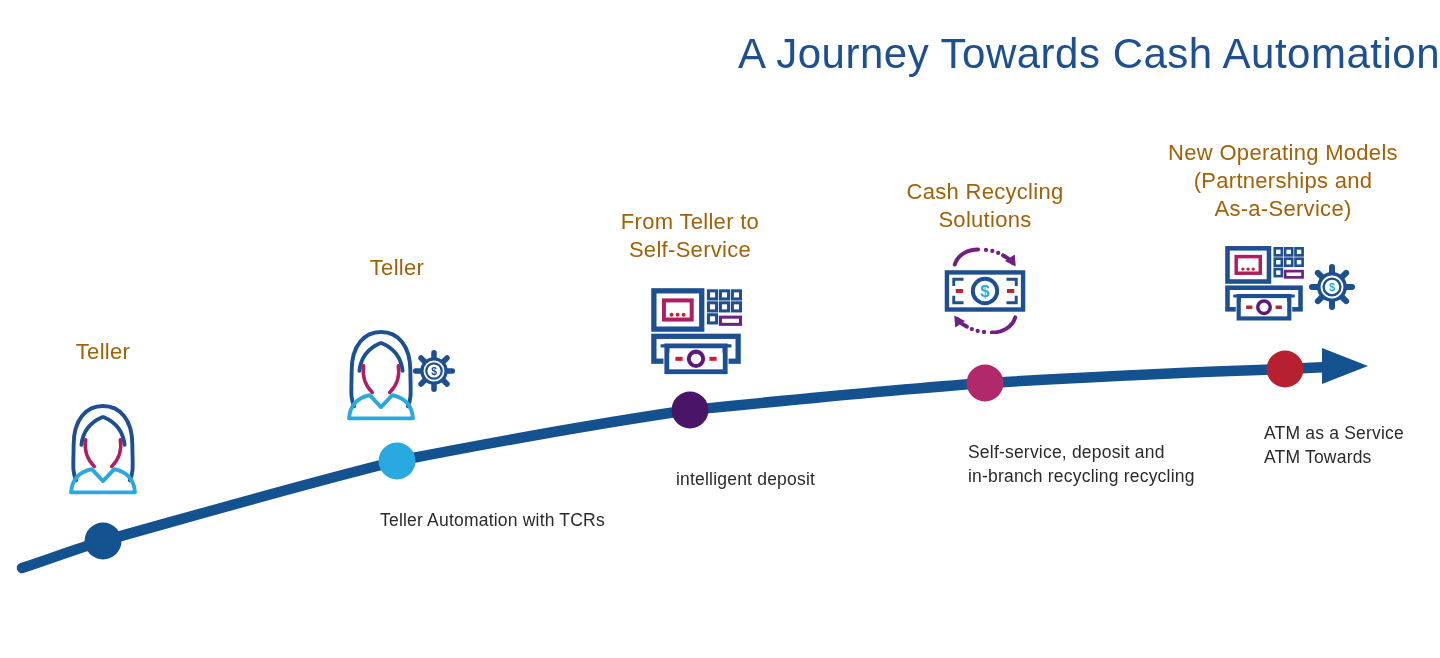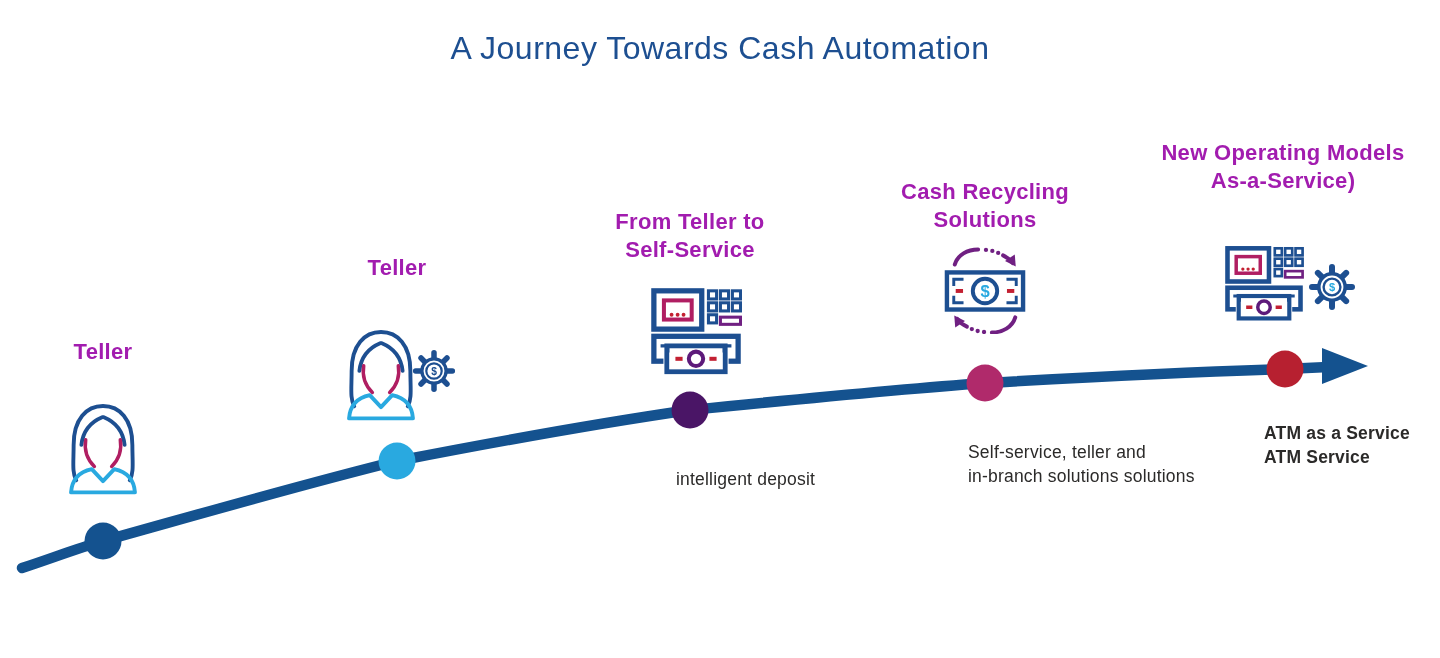--- a/index.html
+++ b/index.html
@@ -1,43 +1,43 @@
 <!DOCTYPE html>
 <html><head>
 <meta charset="utf-8">
 <style>
   html,body{margin:0;padding:0;background:#ffffff;}
   .canvas{
     position:relative;width:1440px;height:658px;background:#ffffff;overflow:hidden;
     font-family:"Liberation Sans", sans-serif;
   }
   .title{
-    position:absolute;left:0;top:30px;width:1440px;text-align:center;
-    font-size:32px;font-weight:400;letter-spacing:.5px;color:#1d4f91;margin:0;
+    position:absolute;left:0;top:30px;width:1440px;text-align:right;
+    font-size:42px;font-weight:400;letter-spacing:.5px;color:#1d4f91;margin:0;
   }
   .curve-svg{position:absolute;left:0;top:0;}
   .label{
-    position:absolute;text-align:center;color:#a21caf;
-    font-size:22px;line-height:1.28;letter-spacing:.3px;font-weight:700;
+    position:absolute;text-align:center;color:#a16207;
+    font-size:22px;line-height:1.28;letter-spacing:.3px;font-weight:400;
   }
   .label span{display:block;}
   .label-1{left:3px;top:338px;width:200px;}
   .label-2{left:297px;top:254px;width:200px;}
   .label-3{left:590px;top:208px;width:200px;}
   .label-4{left:885px;top:178px;width:200px;}
   .label-5{left:1148px;top:139px;width:270px;}
   .desc{
     position:absolute;color:#2b2a29;font-size:17.5px;line-height:1.38;
     letter-spacing:.2px;text-align:left;
   }
   .desc span{display:block;}
   .desc-2{left:380px;top:508px;}
   .desc-3{left:676px;top:467px;}
   .desc-4{left:968px;top:440px;}
-  .desc-5{left:1264px;top:421px;font-weight:bold;}
+  .desc-5{left:1264px;top:421px;}
   .icon{position:absolute;}
   .icon-1{left:64px;top:400px;}
   .icon-2{left:342px;top:326px;width:114px;height:100px;}
   .icon-2 .gear{position:absolute;left:70px;top:23px;}
   .icon-2 .woman{position:absolute;left:0;top:0;}
   .icon-3{left:650px;top:287px;}
   .icon-4{left:944px;top:246px;}
   .icon-5{left:1224px;top:245px;width:136px;height:82px;}
   .icon-5 .atm{position:absolute;left:0;top:0;}
   .icon-5 .gear{position:absolute;left:84px;top:18px;}
@@ -68,20 +68,21 @@
   <div class="label label-4">
     <span>Cash Recycling</span>
     <span>Solutions</span>
   </div>
   <div class="label label-3">
     <span>From Teller to</span>
     <span>Self-Service</span>
   </div>
   <div class="label label-5">
     <span>New Operating Models</span>
+    <span>(Partnerships and</span>
     <span>As-a-Service)</span>
   </div>
 
   <div class="icon icon-1">
     <svg width="78" height="95" viewBox="0 0 90 110">
       <g fill="none" stroke-linecap="round" stroke-linejoin="round">
         <path stroke="#1d4f91" stroke-width="4.5" d="M 14 93 C 9 84 11 72 11 52 C 11 22 26 7 45 7 C 64 7 79 22 79 52 C 79 72 81 84 76 93"></path>
         <path stroke="#1d4f91" stroke-width="4.5" d="M 20 52 C 22 34 32 25 44 20"></path>
         <path stroke="#1d4f91" stroke-width="4.5" d="M 70 52 C 68 34 58 25 46 20"></path>
         <path stroke="#b01e62" stroke-width="4" d="M 25 46 C 23 58 26 68 35 77"></path>
@@ -208,25 +209,28 @@
         <line x1="30" y1="5" x2="30" y2="13" stroke-width="7.5" transform="rotate(225 30 30)"></line>
         <line x1="30" y1="5" x2="30" y2="13" stroke-width="7.5" transform="rotate(270 30 30)"></line>
         <line x1="30" y1="5" x2="30" y2="13" stroke-width="7.5" transform="rotate(315 30 30)"></line>
         <circle cx="30" cy="30" r="16.5" stroke-width="4.5" fill="#ffffff"></circle>
         <circle cx="30" cy="30" r="10.5" stroke-width="3"></circle>
       </g>
       <text x="30" y="35.5" text-anchor="middle" font-size="14" font-weight="bold" fill="#29a9e0" font-family="Liberation Sans, sans-serif">$</text>
     </svg>
   </div>
 
+  <div class="desc desc-2">
+    <span>Teller Automation with TCRs</span>
+  </div>
   <div class="desc desc-3">
     <span>intelligent deposit</span>
   </div>
   <div class="desc desc-4">
-    <span>Self-service, teller and</span>
-    <span>in-branch solutions solutions</span>
+    <span>Self-service, deposit and</span>
+    <span>in-branch recycling recycling</span>
   </div>
   <div class="desc desc-5">
     <span>ATM as a Service</span>
-    <span>ATM Service</span>
+    <span>ATM Towards</span>
   </div>
 
 </div>
 
 </body></html>

